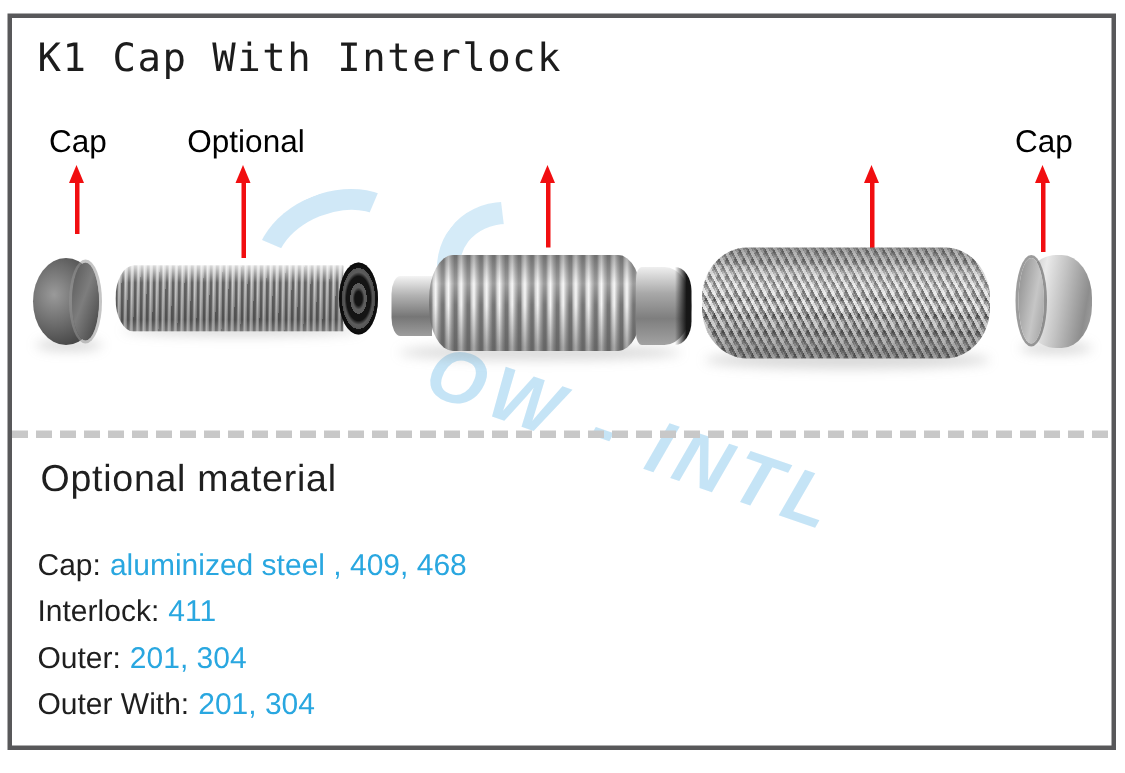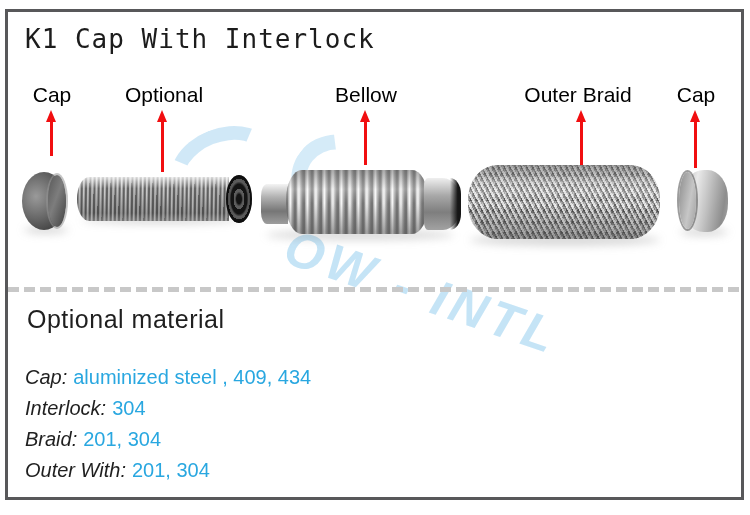--- a/index.html
+++ b/index.html
@@ -112,39 +112,37 @@
 
   
   .divider { position:absolute; left:8px; top:287px; width:733px; height:5px;
              background:repeating-linear-gradient(90deg, #c8c8c8 0 11px, transparent 11px 16px); }
 
   
   .mat-heading { position:absolute; left:27px; top:305px; font-size:25px; color:#1f1f1f;
                  letter-spacing:0.5px; }
   .mat-list { position:absolute; left:25px; top:366px; }
   .mat-row { height:31px; font-size:20px; white-space:nowrap; }
-  .mat-name { color:#1f1f1f;font-style:italic; }
+  .mat-name { color:#1f1f1f; }
   .mat-value { color:#29a7e0; margin-left:6px; }
 </style>
 </head>
 <body>
 
 <div class="stage">
   <div class="frame"></div>
 
   <div class="title">K1 Cap With Interlock</div>
 
   <div class="wm-arc1"></div>
   <div class="wm-arc2"></div>
   <div class="wm-text">OW - INTL</div>
 
   <div class="plabel l0">Cap</div>
   <div class="plabel l1">Optional</div>
-  <div class="plabel l2">Bellow</div>
-  <div class="plabel l3">Outer Braid</div>
   <div class="plabel l4">Cap</div>
 
   <div class="arrow a0">
       <div class="head"></div>
       <div class="shaft"></div>
     </div>
   <div class="arrow a1">
       <div class="head"></div>
       <div class="shaft"></div>
     </div>
@@ -174,25 +172,25 @@
   <div class="bellow-body"></div>
   <div class="bellow-collar-r"></div>
   <div class="braid"></div>
   <div class="cap-right"></div>
 
   <div class="divider"></div>
 
   <div class="mat-heading">Optional material</div>
   <div class="mat-list">
     <div class="mat-row">
-      <span class="mat-name">Cap:</span><span class="mat-value">aluminized steel , 409, 434</span>
+      <span class="mat-name">Cap:</span><span class="mat-value">aluminized steel , 409, 468</span>
     </div>
     <div class="mat-row">
-      <span class="mat-name">Interlock:</span><span class="mat-value">304</span>
+      <span class="mat-name">Interlock:</span><span class="mat-value">411</span>
     </div>
     <div class="mat-row">
-      <span class="mat-name">Braid:</span><span class="mat-value">201, 304</span>
+      <span class="mat-name">Outer:</span><span class="mat-value">201, 304</span>
     </div>
     <div class="mat-row">
       <span class="mat-name">Outer With:</span><span class="mat-value">201, 304</span>
     </div>
   </div>
 </div>
 
 </body></html>

